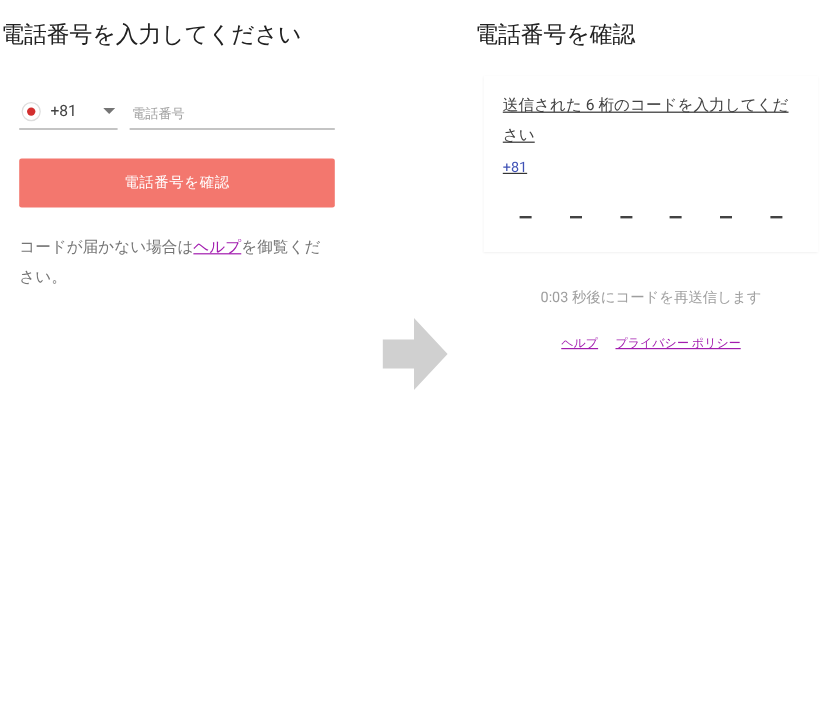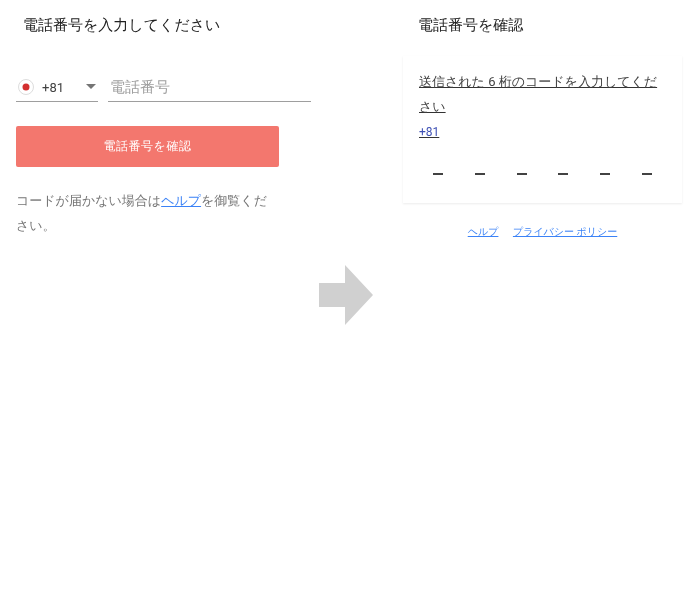--- a/index.html
+++ b/index.html
@@ -25,22 +25,22 @@
       display: flex;
       align-items: center;
       justify-content: center;
       height: 589px;
     }
     .arrow {
       display: block;
     }
     .arrow svg { display: block; }
     .header {
-      padding: 16px 23px 14px;
-      font-size: 15px;
+      padding: 16px 1px 14px;
+      font-size: 19px;
       font-weight: 500;
       color: #212121;
       border-bottom: 1px solid rgba(0,0,0,0);
     }
     .content {
       padding: 18px 16px;
     }
     
     .input-row {
       display: flex;
@@ -84,21 +84,21 @@
     }
     .caret {
       margin-left: auto;
     }
     .caret svg { display: block; }
     .phone-input {
       flex: 1;
       border: none;
       border-bottom: 1px solid #9e9e9e;
       padding: 4px 2px 6px;
-      font-size: 15px;
+      font-size: 11px;
       color: #212121;
       background: transparent;
       outline: none;
     }
     .phone-input::placeholder { color: #9e9e9e; }
     .primary-btn {
       width: 100%;
       background: #f3776e;
       color: #fff;
       border: none;
@@ -108,21 +108,21 @@
       cursor: pointer;
       border-radius: 2px;
       margin-bottom: 22px;
     }
     .help-text {
       font-size: 13px;
       color: #757575;
       line-height: 1.9;
     }
     .link {
-      color: #3b82f6;
+      color: #a21caf;
       text-decoration: underline;
       cursor: pointer;
     }
     
     .right-block {
       background: #fff;
       box-shadow: 0 1px 2px rgba(0,0,0,0.08);
       padding: 14px 16px 16px;
       margin: 6px 8px 0;
       text-decoration: underline;
@@ -212,18 +212,19 @@
       <div class="dial-small">+81</div>
       <div class="code-row">
         <span class="code-slot"></span>
         <span class="code-slot"></span>
         <span class="code-slot"></span>
         <span class="code-slot"></span>
         <span class="code-slot"></span>
         <span class="code-slot"></span>
       </div>
     </div>
+    <div class="resend">0:03 秒後にコードを再送信します</div>
     <div class="bottom-links">
       <a class="link">ヘルプ</a>
       <a class="link">プライバシー ポリシー</a>
     </div>
   </div>
 </div>
 
 </body></html>

